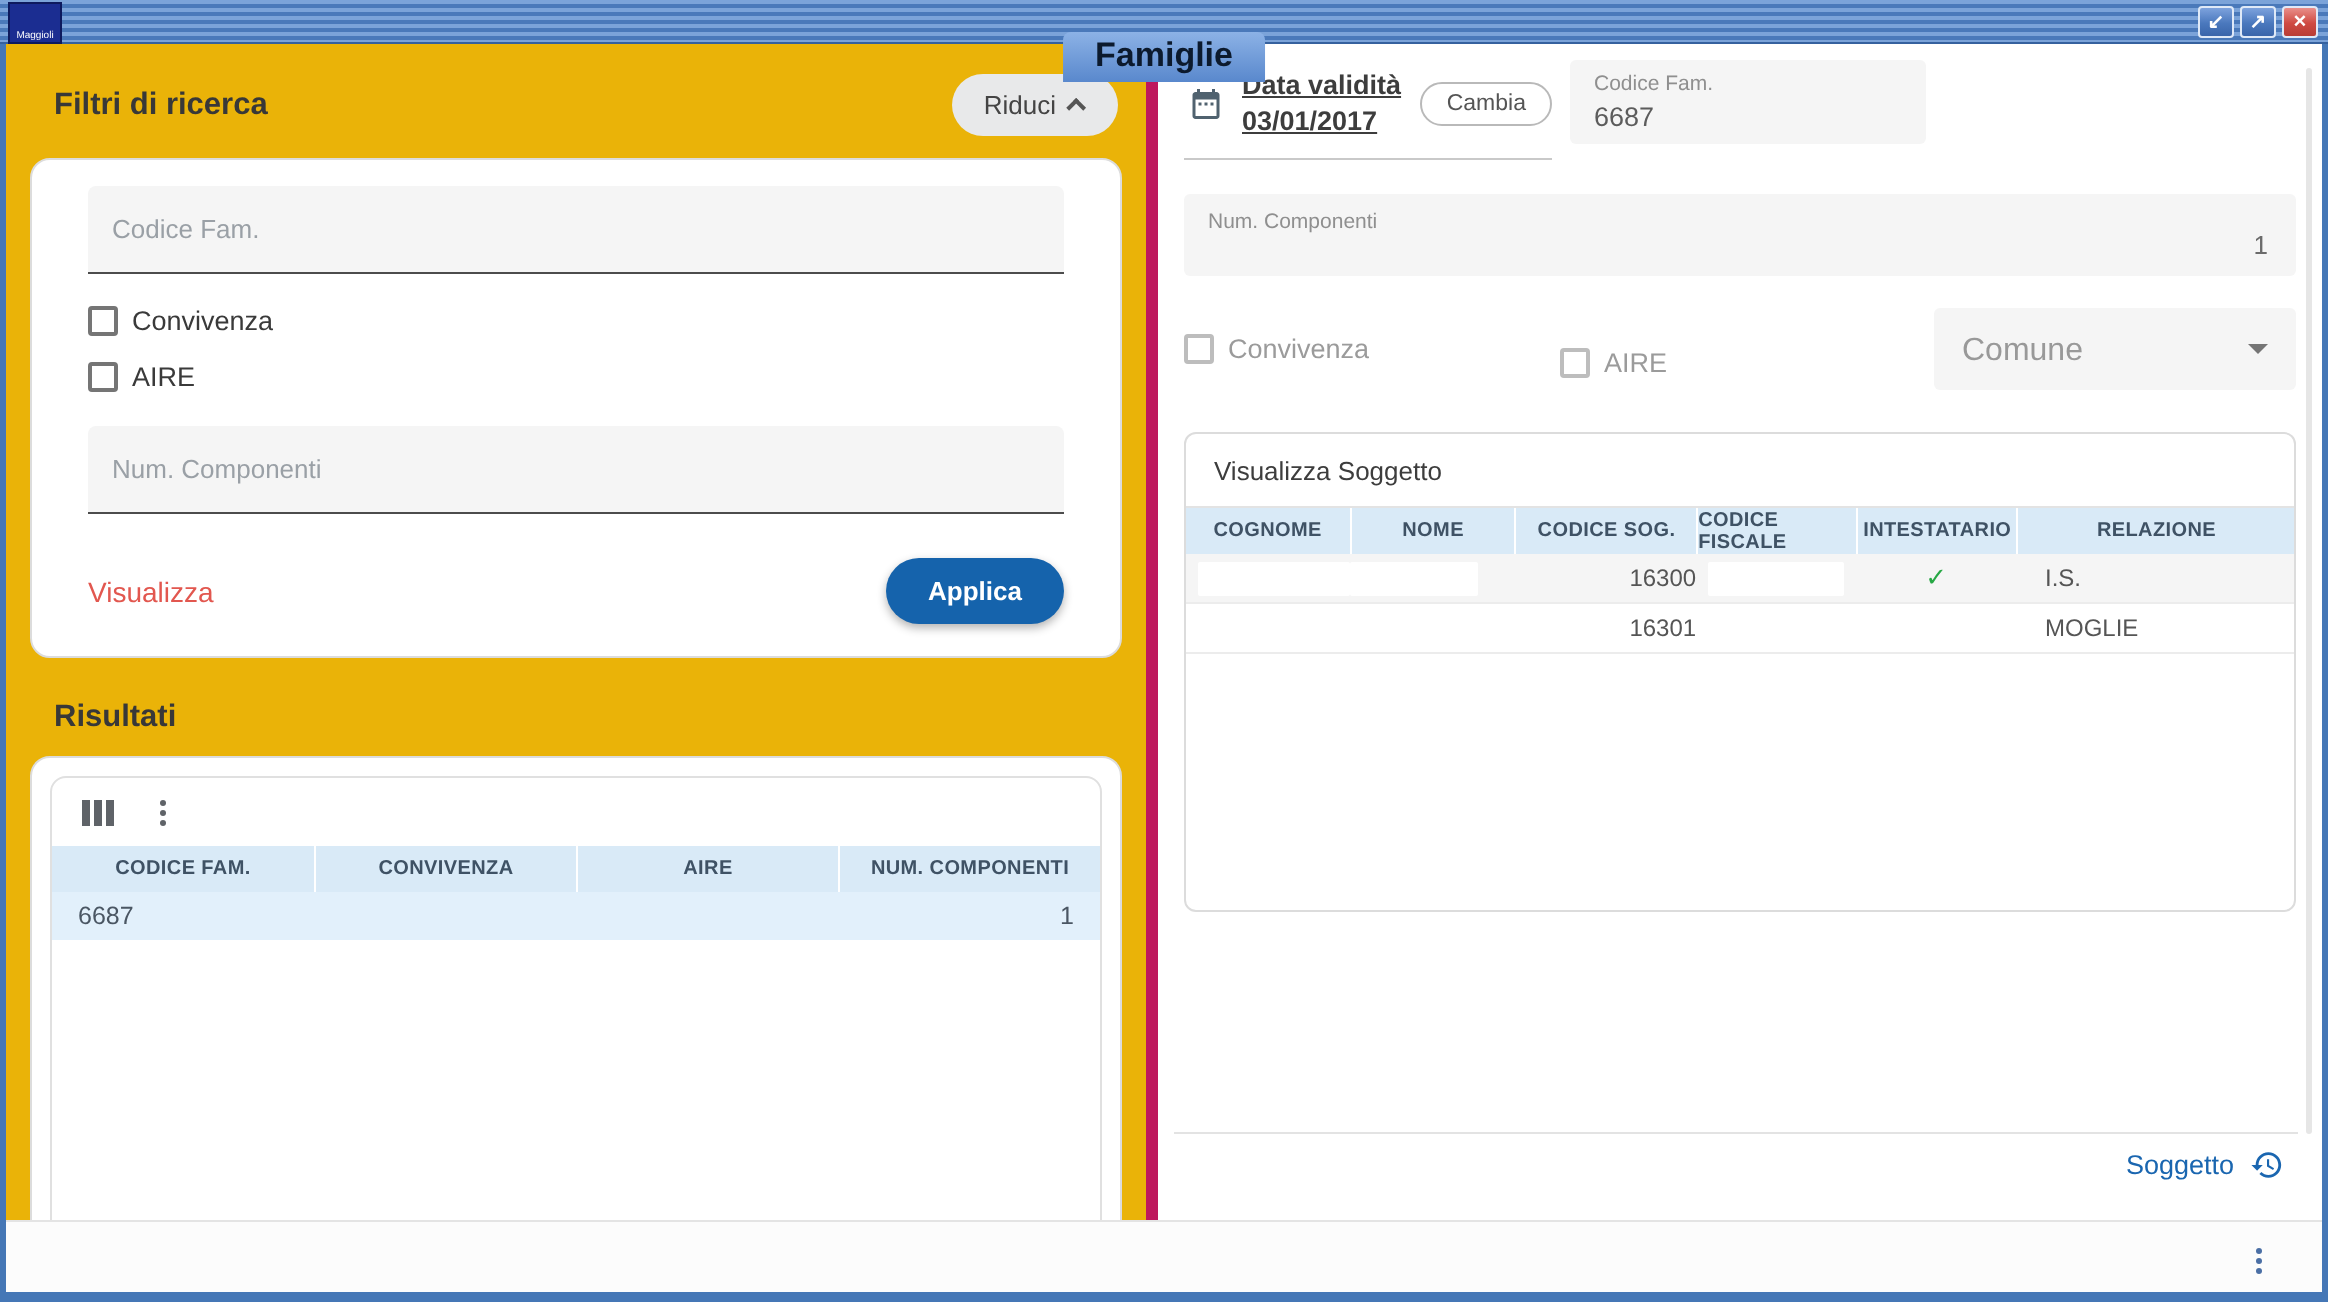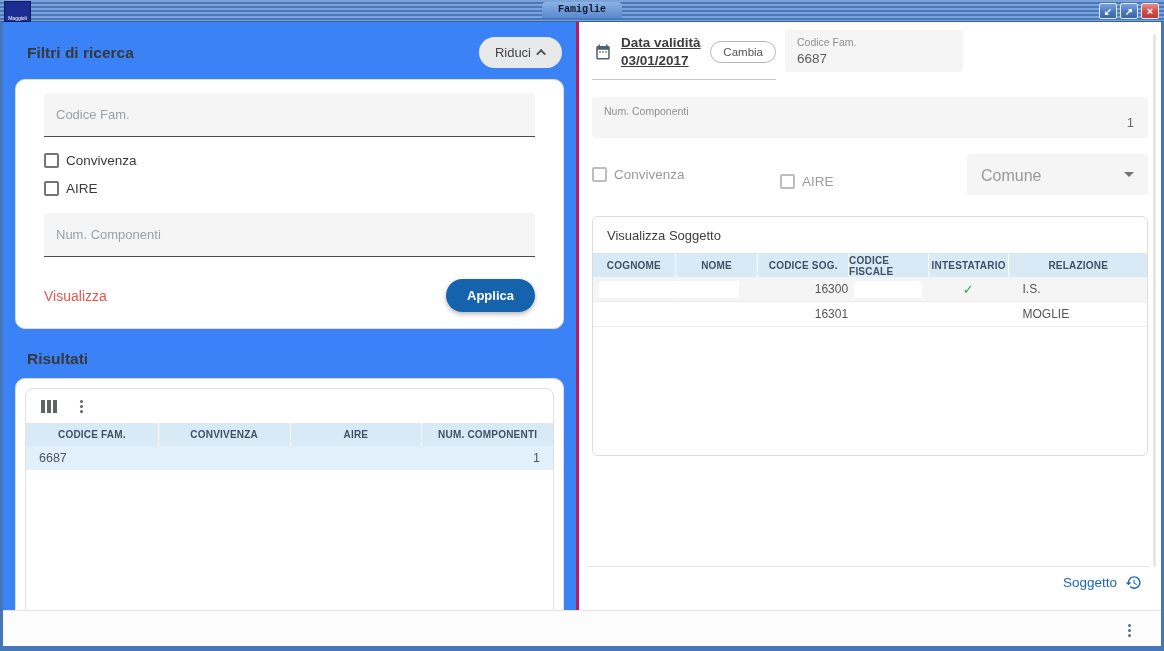--- a/index.html
+++ b/index.html
@@ -9,35 +9,35 @@
   
   .frame-left, .frame-right, .frame-bottom { position:absolute; background:#4577b6; z-index:5; }
   .frame-left  { left:0; top:22px; width:3px;  bottom:0; }
   .frame-right { right:0; top:22px; width:3px; bottom:0; }
   .frame-bottom{ left:0; right:0; bottom:0; height:5px; }
 
   
   .titlebar { position:absolute; left:0; top:0; width:1164px; height:22px; z-index:6;
     background:repeating-linear-gradient(180deg,#7ba3d9 0px,#7ba3d9 2px,#4a79ba 2px,#4a79ba 4px);
     border-bottom:1px solid #35619e; }
-  .title-tab { position:absolute; left:50%; top:2px; transform:translateX(-50%);
+  .title-tab { position:absolute; left:50%; top:16px; transform:translateX(-50%);
     background:linear-gradient(180deg,#8cb2e6,#5988cd); border-radius:4px 4px 0 0;
-    padding:2px 16px 3px; font-size:10px; font-weight:bold; color:#0c1a2d;font-family:Liberation Mono, monospace; }
+    padding:2px 16px 3px; font-size:17px; font-weight:bold; color:#0c1a2d; }
   .app-logo { position:absolute; left:4px; top:1px; width:27px; height:21px; background:#1b2d91;
     border:1px solid #0e1a5e; color:#fff; font-size:5px; display:flex; align-items:flex-end;
     justify-content:center; overflow:hidden; z-index:7; }
   .win-controls { position:absolute; right:5px; top:3px; display:flex; gap:3px; z-index:7; }
   .wbtn { width:18px; height:16px; border:1px solid #dfe9f7; border-radius:2px; cursor:pointer;
     background:linear-gradient(180deg,#7da2dd,#4a78bd 55%,#3a65aa); color:#fff; font-size:10px;
     line-height:13px; text-align:center; font-weight:bold; padding:0; }
   .wbtn.close { background:linear-gradient(180deg,#e98f8a,#cf4a42 55%,#b83d36); font-size:11px; }
 
   
-  .lp { position:absolute; left:3px; top:22px; width:576px; height:588px; background:#3b82f6;
-    border-right:3px solid #be185d; }
+  .lp { position:absolute; left:3px; top:22px; width:576px; height:588px; background:#eab308;
+    border-right:6px solid #be185d; }
   .lp-header { display:flex; align-items:center; justify-content:space-between; padding:15px 14px 11px 24px; }
   .section-title { font-size:15.5px; font-weight:bold; color:#383838; }
   .riduci { display:flex; align-items:center; gap:8px; background:#e8e9ea; border:none; cursor:pointer;
     border-radius:17px; padding:8px 16px; font-size:13px; color:#444; }
   .chev-up { width:7px; height:7px; border-left:2px solid #555; border-top:2px solid #555;
     transform:rotate(45deg) translateY(2px); }
   .card { margin:0 12px; background:#fff; border:1px solid #dcdcdc; border-radius:10px; }
   .card1 { padding:13px 28px 16px; }
   .field { height:44px; background:#f5f5f5; border-bottom:1px solid #4c4c4c; border-radius:4px 4px 0 0;
     display:flex; align-items:center; }

